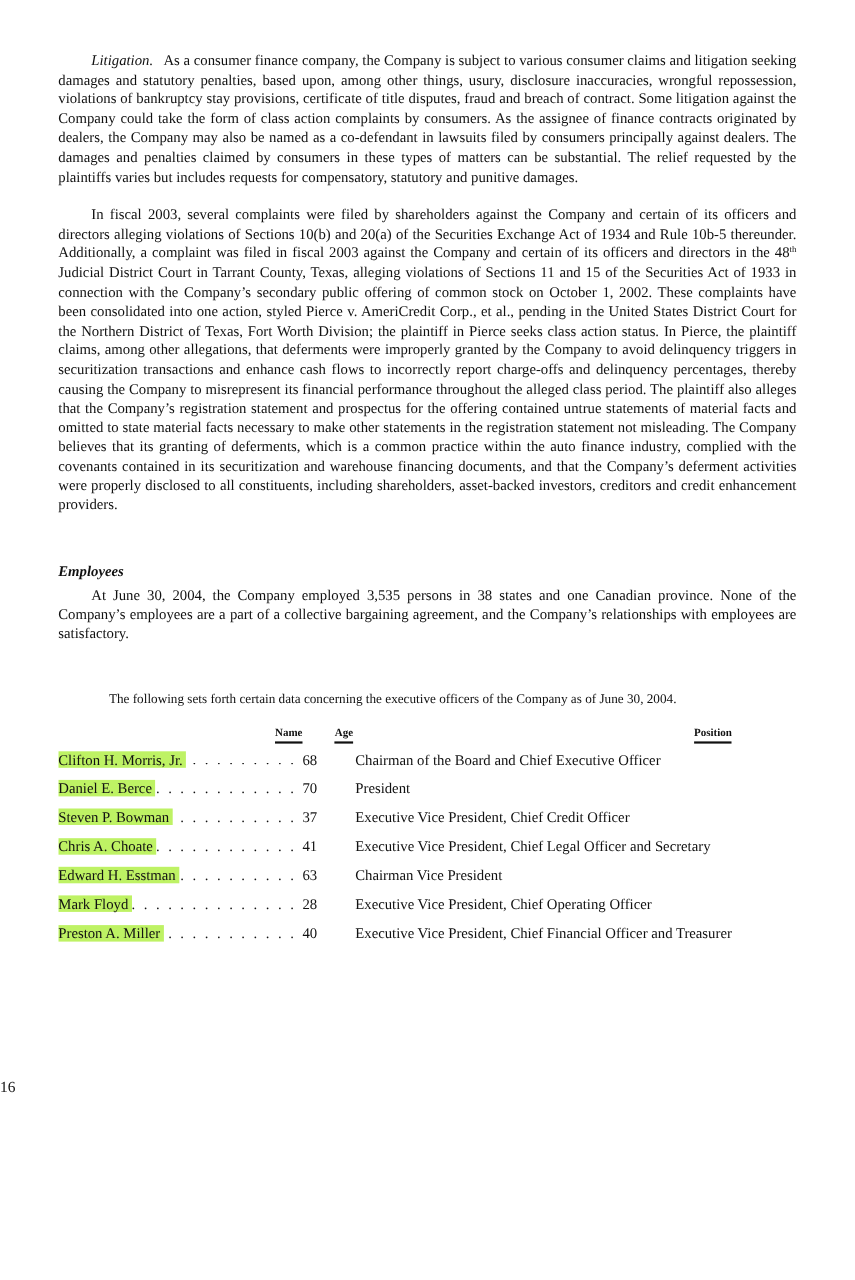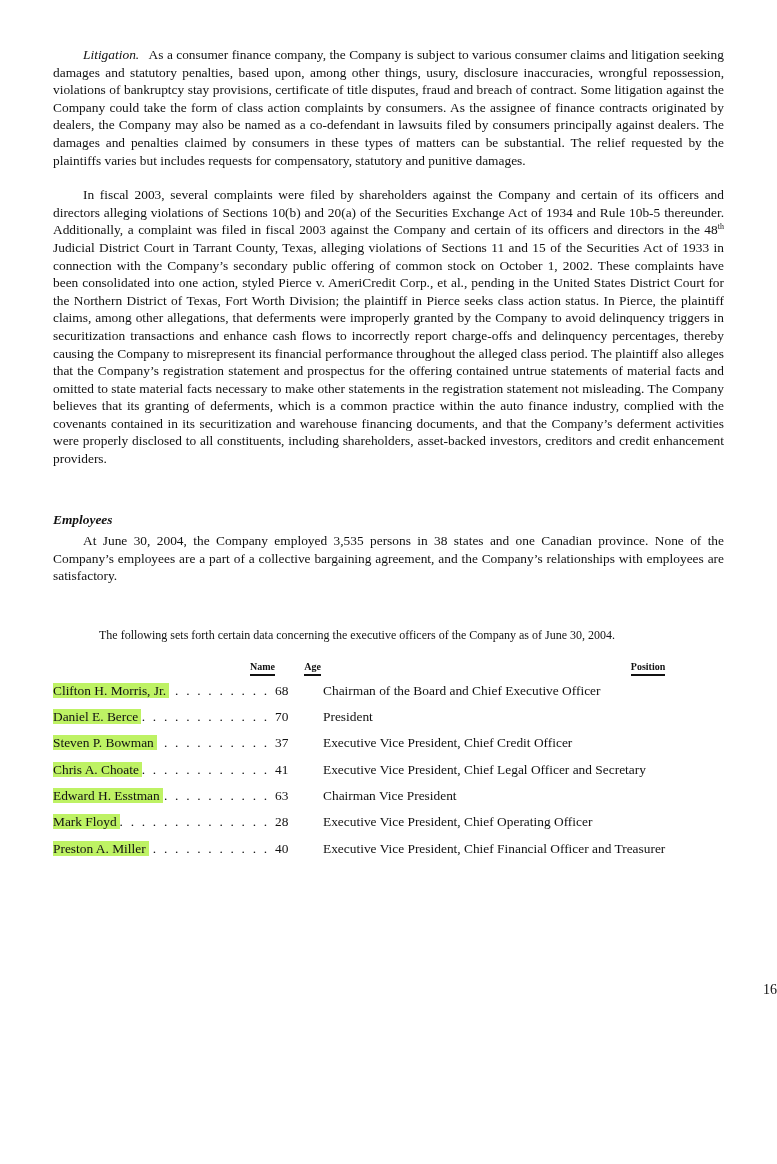--- a/index.html
+++ b/index.html
@@ -30,21 +30,21 @@
   table.officers td { padding: 0; height: 26.3px; vertical-align: middle; white-space: nowrap; }
   td.name { width: 222px; overflow: hidden; position: relative; }
   td.name .nm { background: #bef264; padding-right: 3px; position: relative; z-index: 1; }
   td.name .dots {
     position: absolute; left: 0; right: 0; top: 50%; transform: translateY(-50%);
     overflow: hidden; white-space: nowrap; text-align: right; letter-spacing: 2.2px; z-index: 0;
   }
   td.age { width: 46px; }
   td.pos { padding-left: 2px !important; }
   .page-number {
-    position: absolute; top: 982px; left: 0; width: 777px; text-align: right;
+    position: absolute; top: 982px; left: 0; width: 777px; text-align: left;
     font-size: 14px;
   }
 </style>
 </head>
 <body>
 
 <div class="page">
 
   <p class="para"><em class="lead">Litigation.</em>&nbsp;&nbsp; <span>As a consumer finance company, the Company is subject to various consumer claims and litigation seeking damages and statutory penalties, based upon, among other things, usury, disclosure inaccuracies, wrongful repossession, violations of bankruptcy stay provisions, certificate of title disputes, fraud and breach of contract. Some litigation against the Company could take the form of class action complaints by consumers. As the assignee of finance contracts originated by dealers, the Company may also be named as a co-defendant in lawsuits filed by consumers principally against dealers. The damages and penalties claimed by consumers in these types of matters can be substantial. The relief requested by the plaintiffs varies but includes requests for compensatory, statutory and punitive damages.</span></p>
 

